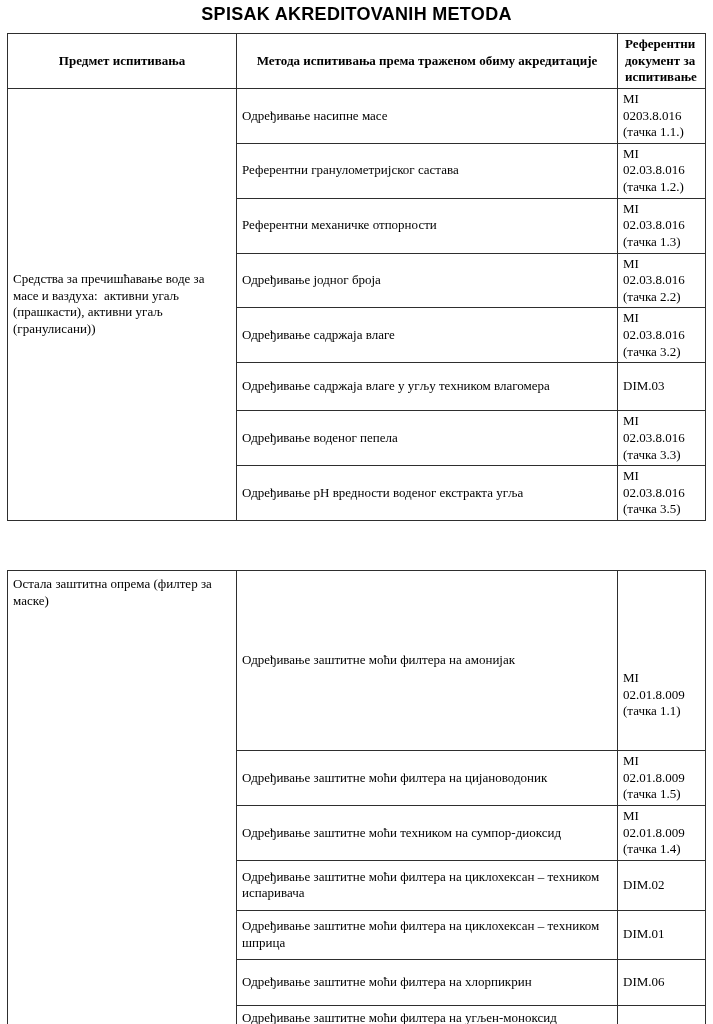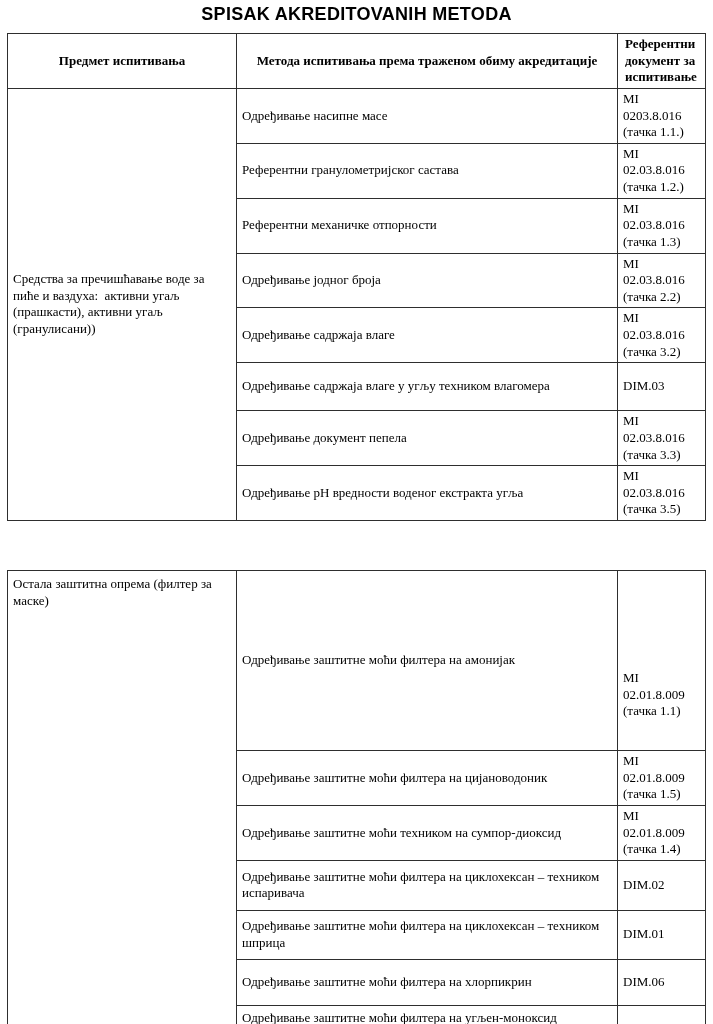--- a/index.html
+++ b/index.html
@@ -88,21 +88,21 @@
   <tbody>
       <tr style="height:52px">
     <th class="col-head">Предмет испитивања</th>
     <th class="col-head">Метода испитивања према траженом обиму акредитације</th>
     <th class="col-head left-align" style="white-space:pre-line">Референтни
 документ за
 испитивање</th>
   </tr>
   <tr style="height:48px">
     <td class="subject-cell" rowspan="8">Средства за пречишћавање воде за
-пиће и ваздуха:  активни угаљ
+масе и ваздуха:  активни угаљ
 (прашкасти), активни угаљ
 (гранулисани))</td>
     <td class="method-cell">Одређивање насипне масе</td>
     <td class="ref-cell">MI 0203.8.016
 (тачка 1.1.)</td>
   </tr>
   <tr style="height:48px">
     <td class="method-cell">Референтни гранулометријског састава</td>
     <td class="ref-cell">MI 02.03.8.016
 (тачка 1.2.)</td>
@@ -120,21 +120,21 @@
   <tr style="height:48px">
     <td class="method-cell">Одређивање садржаја влаге</td>
     <td class="ref-cell">MI 02.03.8.016
 (тачка 3.2)</td>
   </tr>
   <tr style="height:48px">
     <td class="method-cell">Одређивање садржаја влаге у угљу техником влагомера</td>
     <td class="ref-cell">DIM.03</td>
   </tr>
   <tr style="height:50px">
-    <td class="method-cell">Одређивање документ пепела</td>
+    <td class="method-cell">Одређивање воденог пепела</td>
     <td class="ref-cell">MI 02.03.8.016
 (тачка 3.3)</td>
   </tr>
   <tr style="height:49px">
     <td class="method-cell">Одређивање pH вредности воденог екстракта угља</td>
     <td class="ref-cell">MI 02.03.8.016
 (тачка 3.5)</td>
   </tr>
 </tbody>
   </table>

